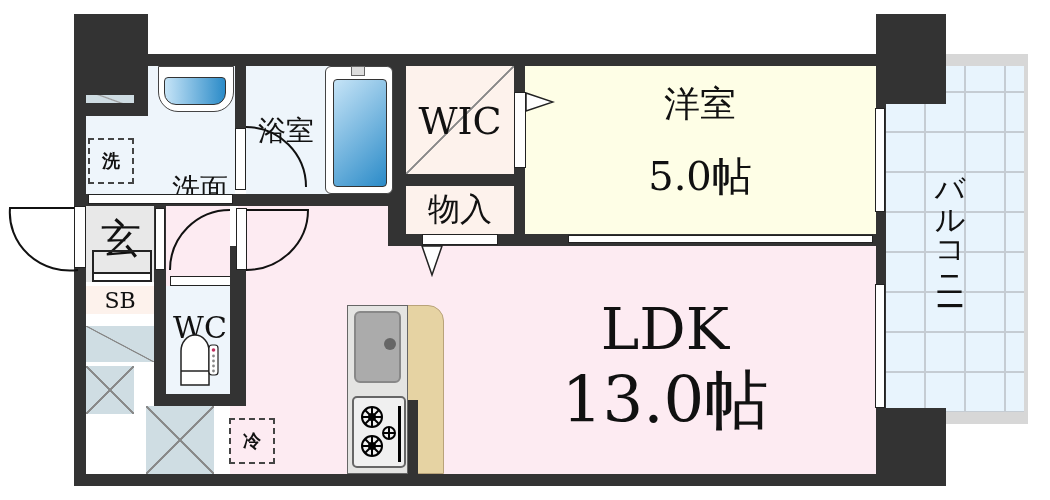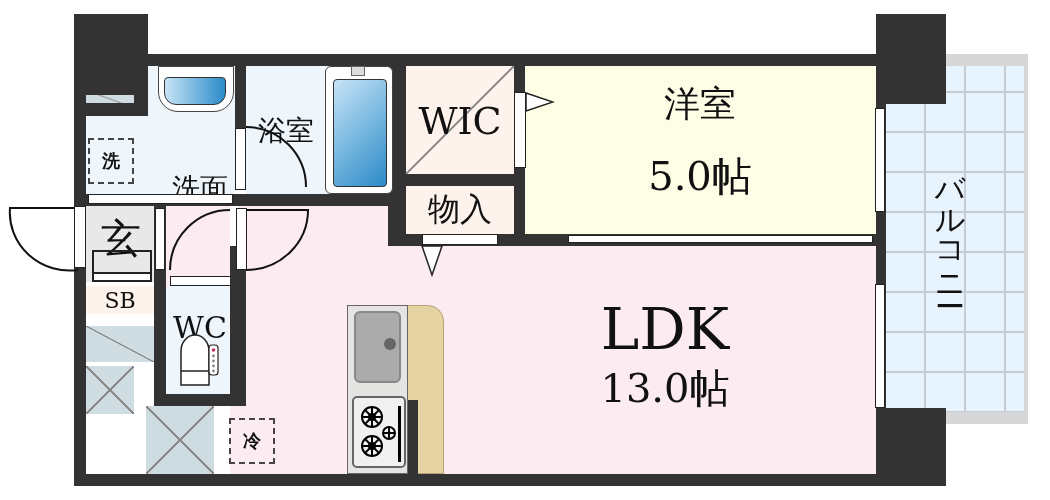--- a/index.html
+++ b/index.html
@@ -46,21 +46,21 @@
 <div class="abs" style="left:406px;top:186px;width:108px;height:48px;background:#fdf2ec;"></div>
 <div class="lbl" style="left:406px;top:193px;width:108px;font-size:32px;">物入</div>
 <div class="abs" style="left:422px;top:234px;width:76px;height:11px;background:#fff;border:1.5px solid #222;"></div>
 
 <div class="abs" style="left:230px;top:246px;width:646px;height:228px;background:#fdebf2;"></div>
 <div class="abs" style="left:238px;top:200px;width:157px;height:46px;background:#fdebf2;"></div>
 <svg class="abs" style="left:420px;top:245px;" width="24" height="32">
     <polygon points="2,1 22,1 12,30" fill="#fff" stroke="#222" stroke-width="1.5"></polygon>
   </svg>
 <div class="lbl" style="left:555px;top:300px;width:220px;font-size:58px;">LDK</div>
-<div class="lbl" style="left:545px;top:368px;width:240px;font-size:40px;">13.0帖</div>
+<div class="lbl" style="left:545px;top:368px;width:240px;font-size:64px;">13.0帖</div>
 <div class="win" style="left:875px;top:284px;width:10px;height:124px;"></div>
 
 <div class="abs" style="left:404px;top:305px;width:40px;height:169px;background:#e6d3a3;border:1px solid #b9a37a;border-top-right-radius:16px;"></div>
 <div class="abs" style="left:347px;top:305px;width:61px;height:169px;background:#e4e4e2;border:1px solid #666;"></div>
 <div class="abs" style="left:354px;top:311px;width:47px;height:72px;background:#ababab;border:2px solid #888;border-radius:6px;"></div>
 <div class="abs" style="left:384px;top:338px;width:12px;height:12px;border-radius:50%;background:#666;"></div>
 <div class="abs" style="left:352px;top:396px;width:54px;height:72px;background:#f0f0f0;border:2px solid #666;border-radius:5px;"></div>
 <svg class="abs" style="left:358px;top:400px;" width="46" height="66">
   <g stroke="#000" stroke-width="2" fill="none">
     <circle cx="14" cy="17" r="10"></circle>

